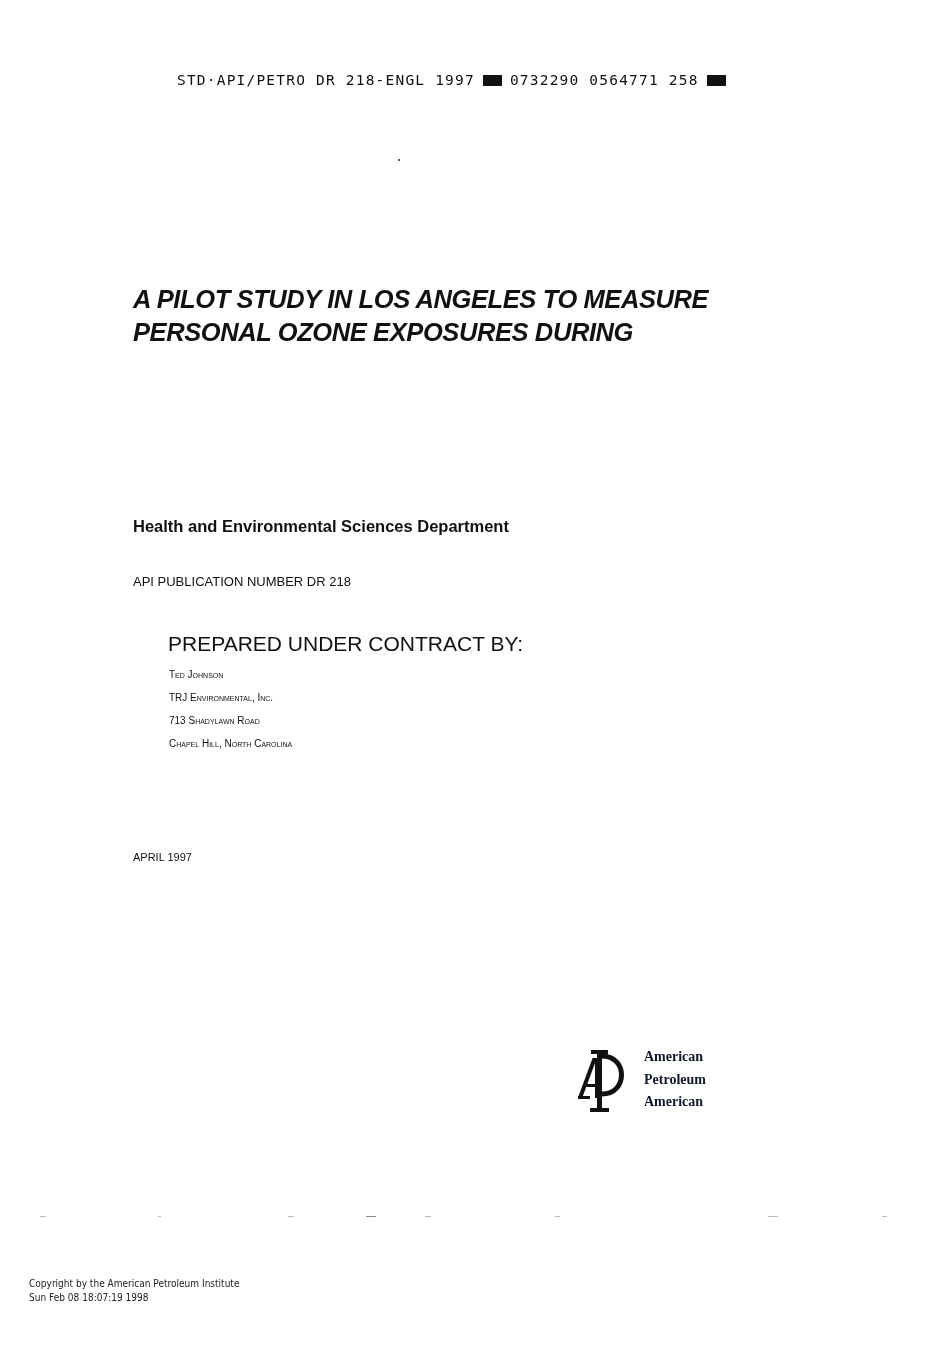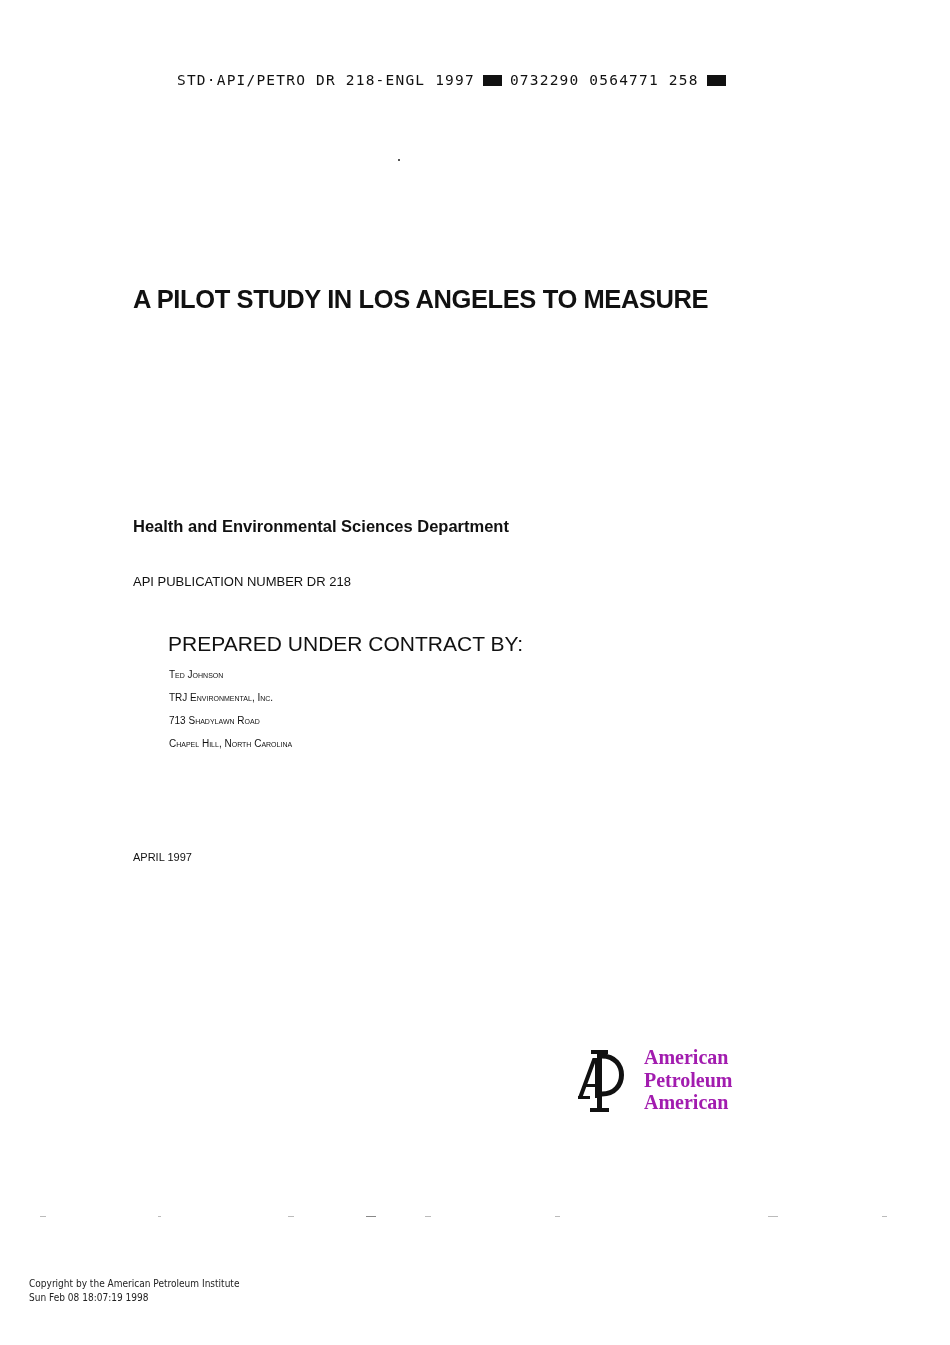--- a/index.html
+++ b/index.html
@@ -1,49 +1,50 @@
 <!DOCTYPE html>
 <html><head>
 <meta charset="utf-8">
 <style>
   html, body { margin:0; padding:0; background:#fff; }
   body { width:950px; height:1345px; position:relative; overflow:hidden; color:#111; font-family:"Liberation Sans", sans-serif; }
   .abs { position:absolute; }
   .header-code { left:177px; top:40px; font-family:"DejaVu Sans Mono", monospace; font-size:14.5px; letter-spacing:1.2px; color:#111; white-space:nowrap; display:flex; align-items:center; gap:8px;margin-top:32px; }
   .blk { display:inline-block; width:19px; height:11px; background:#111; }
   .dot { left:398px; top:159px; width:2px; height:2px; background:#555; }
-  .title { left:133px; top:283px; font-weight:bold; font-size:25.5px; line-height:33px; letter-spacing:-0.4px; margin:0; }
+  .title { left:133px; top:283px; font-weight:bold; font-size:25.5px; line-height:33px; letter-spacing:-0.4px; margin:0;font-style:italic; }
   .title div { white-space:nowrap; }
   .dept { left:133px; top:517px; font-weight:bold; font-size:16.5px; white-space:nowrap; }
   .pubnum { left:133px; top:574px; font-size:13px; white-space:nowrap; }
   .prepared { left:133px; top:632px; font-size:21px; white-space:nowrap;margin-left:35px; }
   .contractor { left:169px; top:663px; font-size:10px; line-height:23px; font-variant:small-caps; }
   .contractor div { white-space:nowrap; }
   .date { left:133px; top:851px; font-size:11px; white-space:nowrap; }
   .logo { left:576px; top:1046px; display:flex; align-items:flex-start; gap:12px; }
   .logo-mark { width:56px; height:70px; }
-  .logo-text { font-family:"Liberation Serif", serif; font-weight:bold; font-size:20px; line-height:22.5px; color:#a21caf; }
+  .logo-text { font-family:"Liberation Serif", serif; font-weight:bold; font-size:14px; line-height:22.5px; color:#0f172a; }
   .copyright { left:29px; top:1277px; font-family:"DejaVu Sans", sans-serif; font-size:11px; line-height:14px; color:#222; transform:scaleX(0.82); transform-origin:left top; white-space:nowrap; }
   .specks { left:0; top:1216px; width:950px; height:2px; }
   .speck { position:absolute; height:1px; background:#bbb; }
 </style>
 </head>
 <body>
 
 <div class="abs header-code">
   <span>STD·API/PETRO DR 218-ENGL 1997</span>
   <span class="blk"></span>
   <span>0732290 0564771 258</span>
   <span class="blk"></span>
 </div>
 
 <div class="abs dot"></div>
 
 <h1 class="abs title">
   <div>A PILOT STUDY IN LOS ANGELES TO MEASURE</div>
+  <div>PERSONAL OZONE EXPOSURES DURING</div>
 </h1>
 
 <div class="abs dept">Health and Environmental Sciences Department</div>
 <div class="abs pubnum">API PUBLICATION NUMBER DR 218</div>
 <div class="abs prepared">PREPARED UNDER CONTRACT BY:</div>
 
 <div class="abs contractor">
   <div>Ted Johnson</div>
   <div>TRJ Environmental, Inc.</div>
   <div>713 Shadylawn Road</div>

